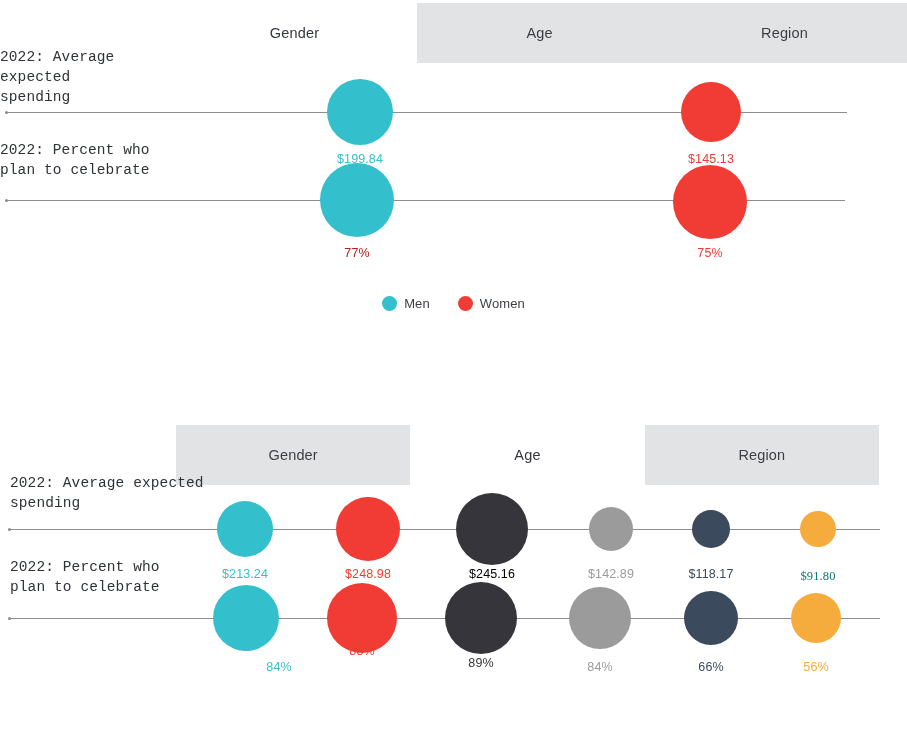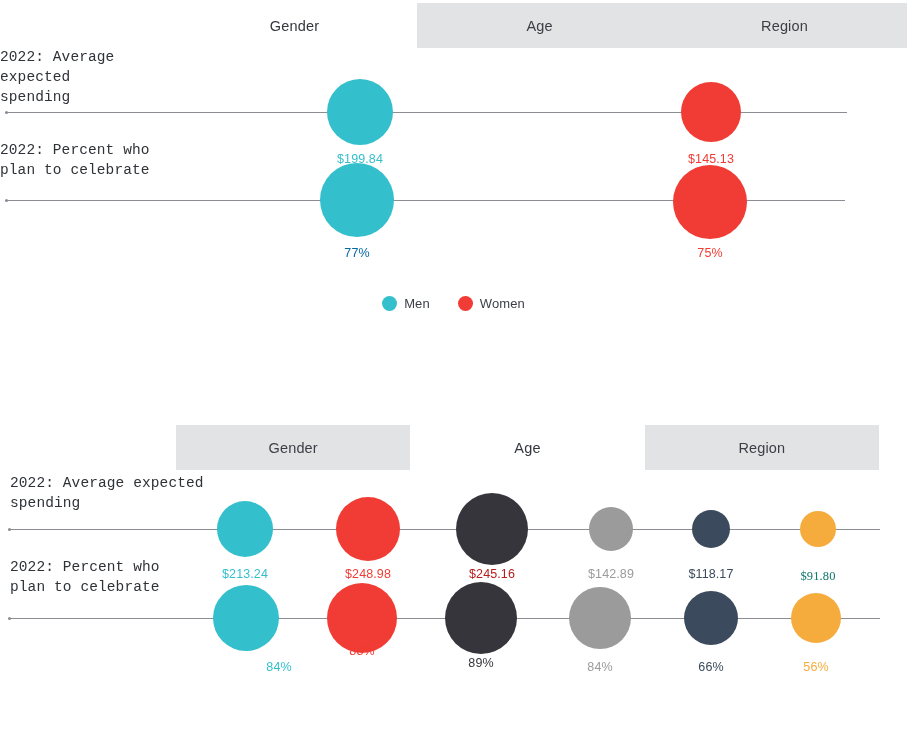--- a/index.html
+++ b/index.html
@@ -24,21 +24,21 @@
     left: 0;
     width: 907px;
   }
   #chart-gender { top: 0; height: 330px; }
   #chart-age    { top: 420px; height: 334px; }
 
   
   .tabbar {
     position: absolute;
     display: flex;
-    height: 45px;
+    height: 60px;
     text-align: center;
   }
   #chart-gender .tabbar { left: 172px; top: 3px; width: 735px; }
   #chart-age    .tabbar { left: 176px; top: 5px; width: 703px; }
 
   .tab {
     flex: 1 1 0;
     background: #e2e3e4;
     color: #3b3f45;
     font-size: 14.5px;
@@ -142,21 +142,21 @@
     <div class="axis-dot" style="left:5px; top:199px;"></div>
     <div class="axis-line" style="left:5px; top:200px; width:840px;"></div>
 
     <div class="bubble" style="left:360px; top:112px; width:66px; height:66px; background:#34bfcd;"></div>
     <div class="bubble-label" style="left:360px; top:152px; color:#34bfcd;">$199.84</div>
 
     <div class="bubble" style="left:711px; top:112px; width:60px; height:60px; background:#f03c34;"></div>
     <div class="bubble-label" style="left:711px; top:152px; color:#f03c34;">$145.13</div>
 
     <div class="bubble" style="left:357px; top:200px; width:74px; height:74px; background:#34bfcd;"></div>
-    <div class="bubble-label" style="left:357px; top:246px; color:#0369a1;">77%</div>
+    <div class="bubble-label" style="left:357px; top:246px; color:#b91c1c;">77%</div>
 
     <div class="bubble" style="left:710px; top:202px; width:74px; height:74px; background:#f03c34;"></div>
     <div class="bubble-label" style="left:710px; top:246px; color:#f03c34;">75%</div>
 
     <div class="legend">
       <div class="legend-item">
         <span class="legend-swatch" style="background:#34bfcd;"></span>
         <span class="legend-text">Men</span>
       </div>
       <div class="legend-item">
@@ -183,21 +183,21 @@
     <div class="axis-dot" style="left:8px; top:197px;"></div>
     <div class="axis-line" style="left:8px; top:198px; width:872px;"></div>
 
     <div class="bubble" style="left:245px; top:109px; width:56px; height:56px; background:#34bfcd;"></div>
     <div class="bubble-label" style="left:245px; top:147px; color:#34bfcd;">$213.24</div>
 
     <div class="bubble" style="left:368px; top:109px; width:64px; height:64px; background:#f03c34;"></div>
     <div class="bubble-label" style="left:368px; top:147px; color:#f03c34;">$248.98</div>
 
     <div class="bubble" style="left:492px; top:109px; width:72px; height:72px; background:#35353b;"></div>
-    <div class="bubble-label" style="left:492px; top:147px; color:#b91c1c;">$245.16</div>
+    <div class="bubble-label" style="left:492px; top:147px; color:#000000;">$245.16</div>
 
     <div class="bubble" style="left:611px; top:109px; width:44px; height:44px; background:#9b9b9b;"></div>
     <div class="bubble-label" style="left:611px; top:147px; color:#9b9b9b;">$142.89</div>
 
     <div class="bubble" style="left:711px; top:109px; width:38px; height:38px; background:#3b4a5c;"></div>
     <div class="bubble-label" style="left:711px; top:147px; color:#3b4a5c;">$118.17</div>
 
     <div class="bubble" style="left:818px; top:109px; width:36px; height:36px; background:#f5ac3c;"></div>
     <div class="bubble-label" style="left:818px; top:149px; color:#0f766e;font-family:Liberation Serif, serif;">$91.80</div>
 

